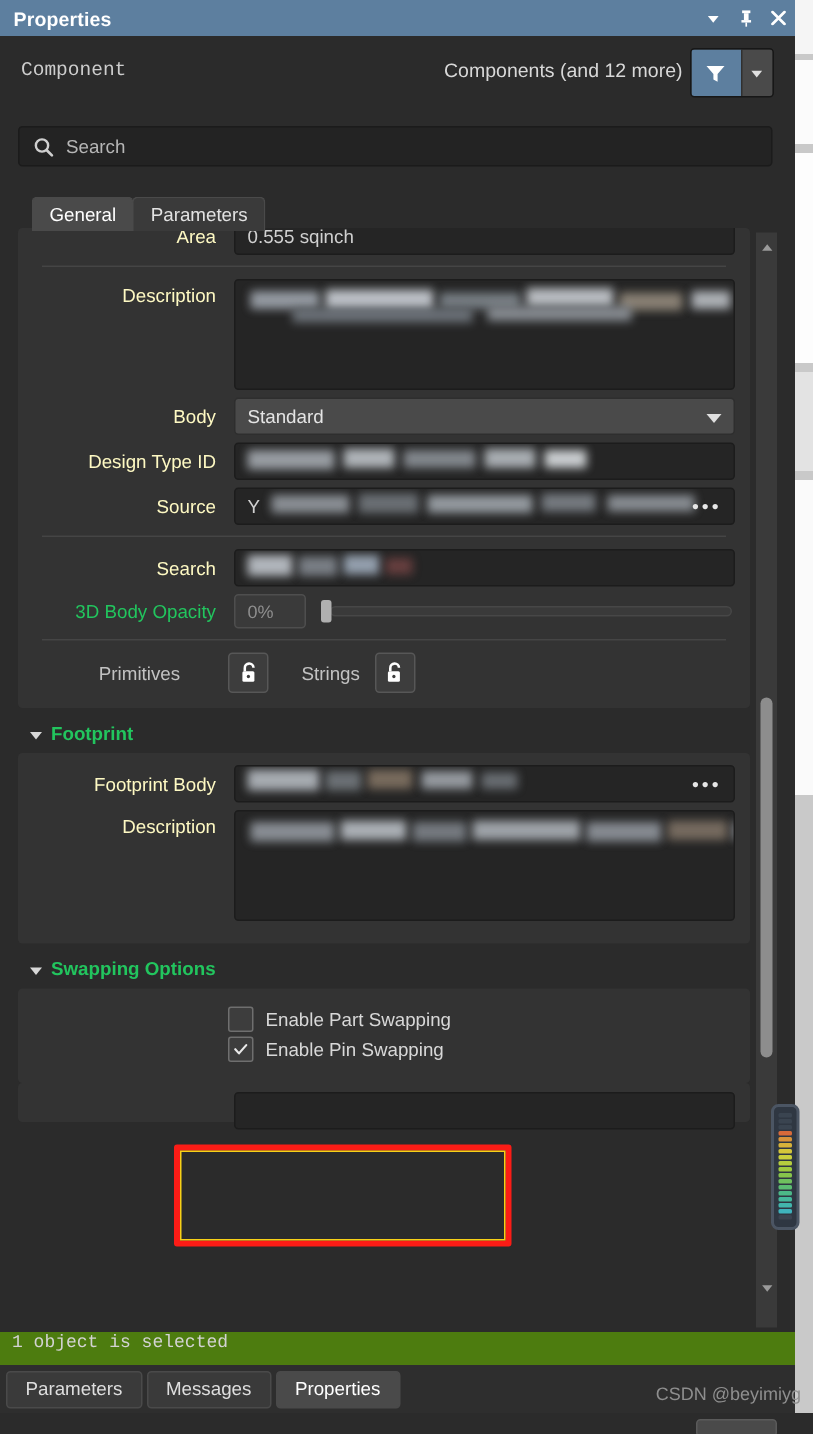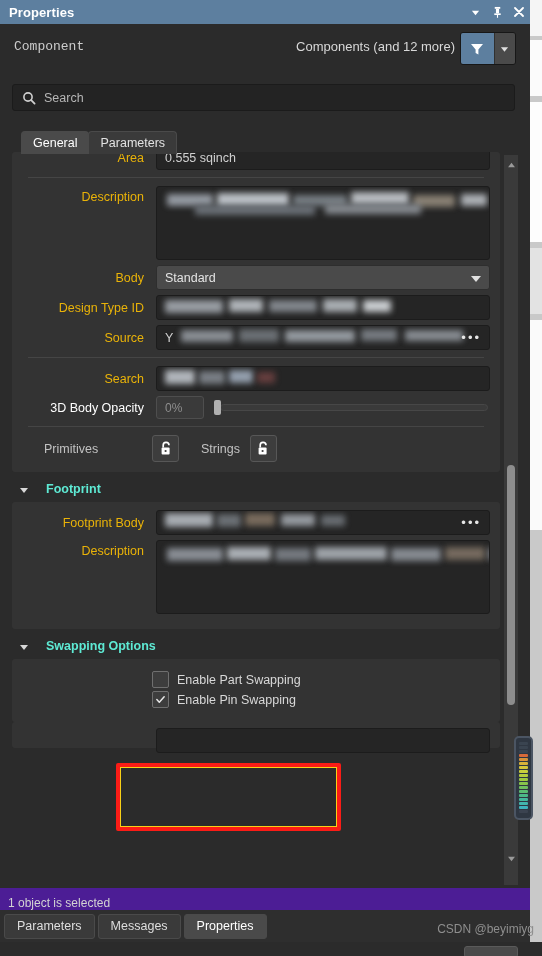--- a/index.html
+++ b/index.html
@@ -99,35 +99,35 @@
   #content {
     position: absolute; left: 0; top: 152px; width: 512px; height: 742px;
     background: #2b2b2b; overflow: hidden;
   }
 
   .group { margin: 0 12px 0 12px; }
   .gbox {
     background: #333333; border-radius: 3px; padding: 8px 10px 10px 10px;
   }
   .ghdr {
-    display: flex; align-items: center; gap: 18px;
-    color: #5eead4; font-weight: bold; font-size: 12.5px;
+    display: flex; align-items: center; gap: 6px;
+    color: #22c55e; font-weight: bold; font-size: 12.5px;
     padding: 10px 0 6px 8px;
   }
   .ghdr .caret {
     width: 0; height: 0; border-left: 4px solid transparent; border-right: 4px solid transparent;
     border-top: 5px solid #d8d8d8; margin-top: 2px;
   }
 
   .row { display: flex; align-items: center; margin-bottom: 5px; }
   .row .rl {
     width: 134px; text-align: right; padding-right: 12px;
-    color: #eab308; font-size: 12.5px; flex: 0 0 134px;
-  }
-  .row .rl.dim { color: #ffffff; }
+    color: #fef9c3; font-size: 12.5px; flex: 0 0 134px;
+  }
+  .row .rl.dim { color: #22c55e; }
 
   .fld {
     flex: 1; height: 25px; background: #252525; border: 1px solid #1c1c1c;
     border-radius: 3px; display: flex; align-items: center; padding: 0 8px;
     color: #d0d0d0; font-size: 12.5px; position: relative; overflow: hidden;
   }
   .fld.big { height: 74px; align-items: flex-start; padding-top: 4px; }
   .fld .dots { position: absolute; right: 8px; top: 50%; transform: translateY(-50%);
                letter-spacing: 2px; color: #e6e6e6; font-size: 13px; line-height: 0; }
   .combo {
@@ -202,22 +202,22 @@
   #layerStrip {
     position: absolute; left: 514px; top: 736px; width: 19px; height: 84px;
     background: #2f3742; border: 2px solid #4b5563; border-radius: 5px;
     padding: 4px 3px; display: flex; flex-direction: column; gap: 1px;
   }
   #layerStrip .bar { height: 3px; width: 100%; border-radius: 1px; }
 
   
   #status {
     position: absolute; left: 0; bottom: 46px; width: 530px; height: 22px;
-    background: #4c1d95; display: flex; align-items: flex-end; padding-left: 8px;
-    color: #d3d3d3; font-size: 12px;
+    background: #4d7c0f; display: flex; align-items: flex-start; padding-left: 8px;
+    color: #d3d3d3; font-size: 12px; font-family: Liberation Mono, monospace;
   }
   #btmbar {
     position: absolute; left: 0; bottom: 14px; width: 530px; height: 32px;
     background: #2e2e2e; display: flex; align-items: center; padding-left: 4px;
   }
   .btab {
     height: 25px; padding: 0 12px; display: flex; align-items: center;
     background: #3a3a3a; border: 1px solid #4a4a4a; border-radius: 3px;
     color: #dedede; font-size: 12.5px; margin-right: 3px;
   }
@@ -394,21 +394,21 @@
             </div>
             <div class="slider">
               <span class="track"></span>
               <span class="knob"></span>
             </div>
           </div>
 
           <div class="divider"></div>
 
           <div class="lockrow">
-            <span class="ll" style="width:98px;text-align:left;">Primitives</span>
+            <span class="ll" style="width:98px;text-align:center;">Primitives</span>
             <span class="lockbtn">
               <svg width="14" height="15" viewBox="0 0 14 15">
                 <path d="M4.2,6.5 V4.4 a2.9,2.9 0 0 1 5.8,-0.2" fill="none" stroke="#ffffff" stroke-width="1.7"></path>
                 <rect x="2.6" y="6.5" width="8" height="7" rx="1" fill="#ffffff"></rect>
                 <circle cx="6.6" cy="10" r="1.1" fill="#3d3d3d"></circle>
               </svg>
             </span>
             <span class="ll">Strings</span>
             <span class="lockbtn">
               <svg width="14" height="15" viewBox="0 0 14 15">

